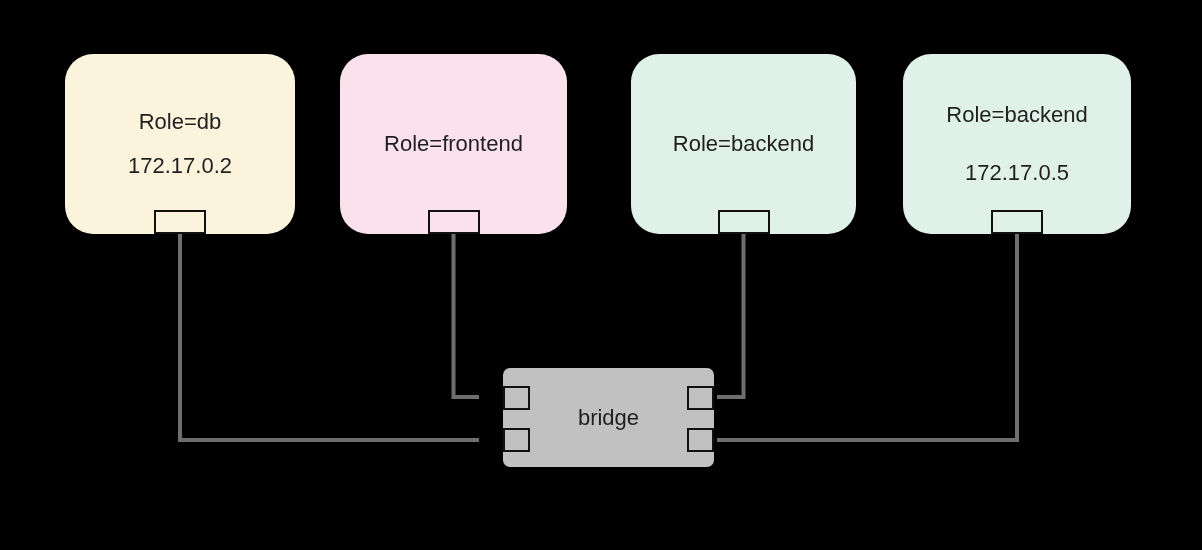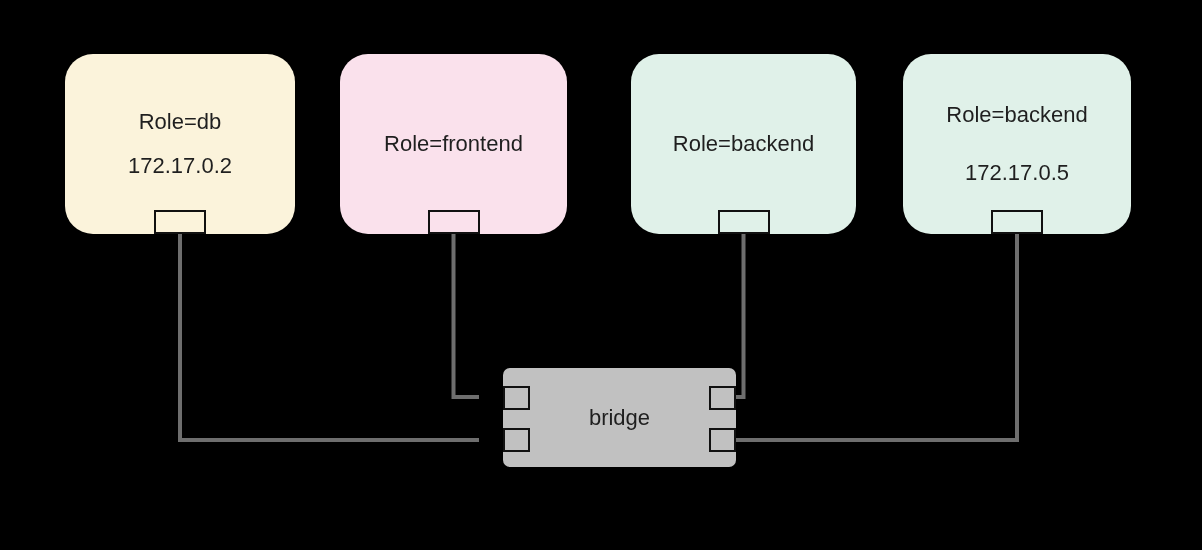--- a/index.html
+++ b/index.html
@@ -20,21 +20,21 @@
   .node--frontend{left:340px;width:227px;}
   .node--backend1{left:631px;width:225px;}
   .node--backend2{left:903px;width:228px;}
   .label{line-height:26px;white-space:nowrap;}
   .nic-port{
     position:absolute;bottom:0;left:50%;transform:translateX(-50%);
     width:52px;height:24px;border:2px solid #111;box-sizing:border-box;
     background:transparent;
   }
   .bridge{
-    position:absolute;left:503px;top:368px;width:233px;height:99px;
+    position:absolute;left:503px;top:368px;width:211px;height:99px;
     border-radius:7px;display:flex;align-items:center;justify-content:center;
     font-size:22px;color:#1f1f1f;
   }
   .bridge-port{
     position:absolute;width:27px;height:24px;border:2px solid #111;
     box-sizing:border-box;background:transparent;
   }
   .bp-lt{left:0;top:18px;}
   .bp-lb{left:0;top:60px;}
   .bp-rt{right:0;top:18px;}

